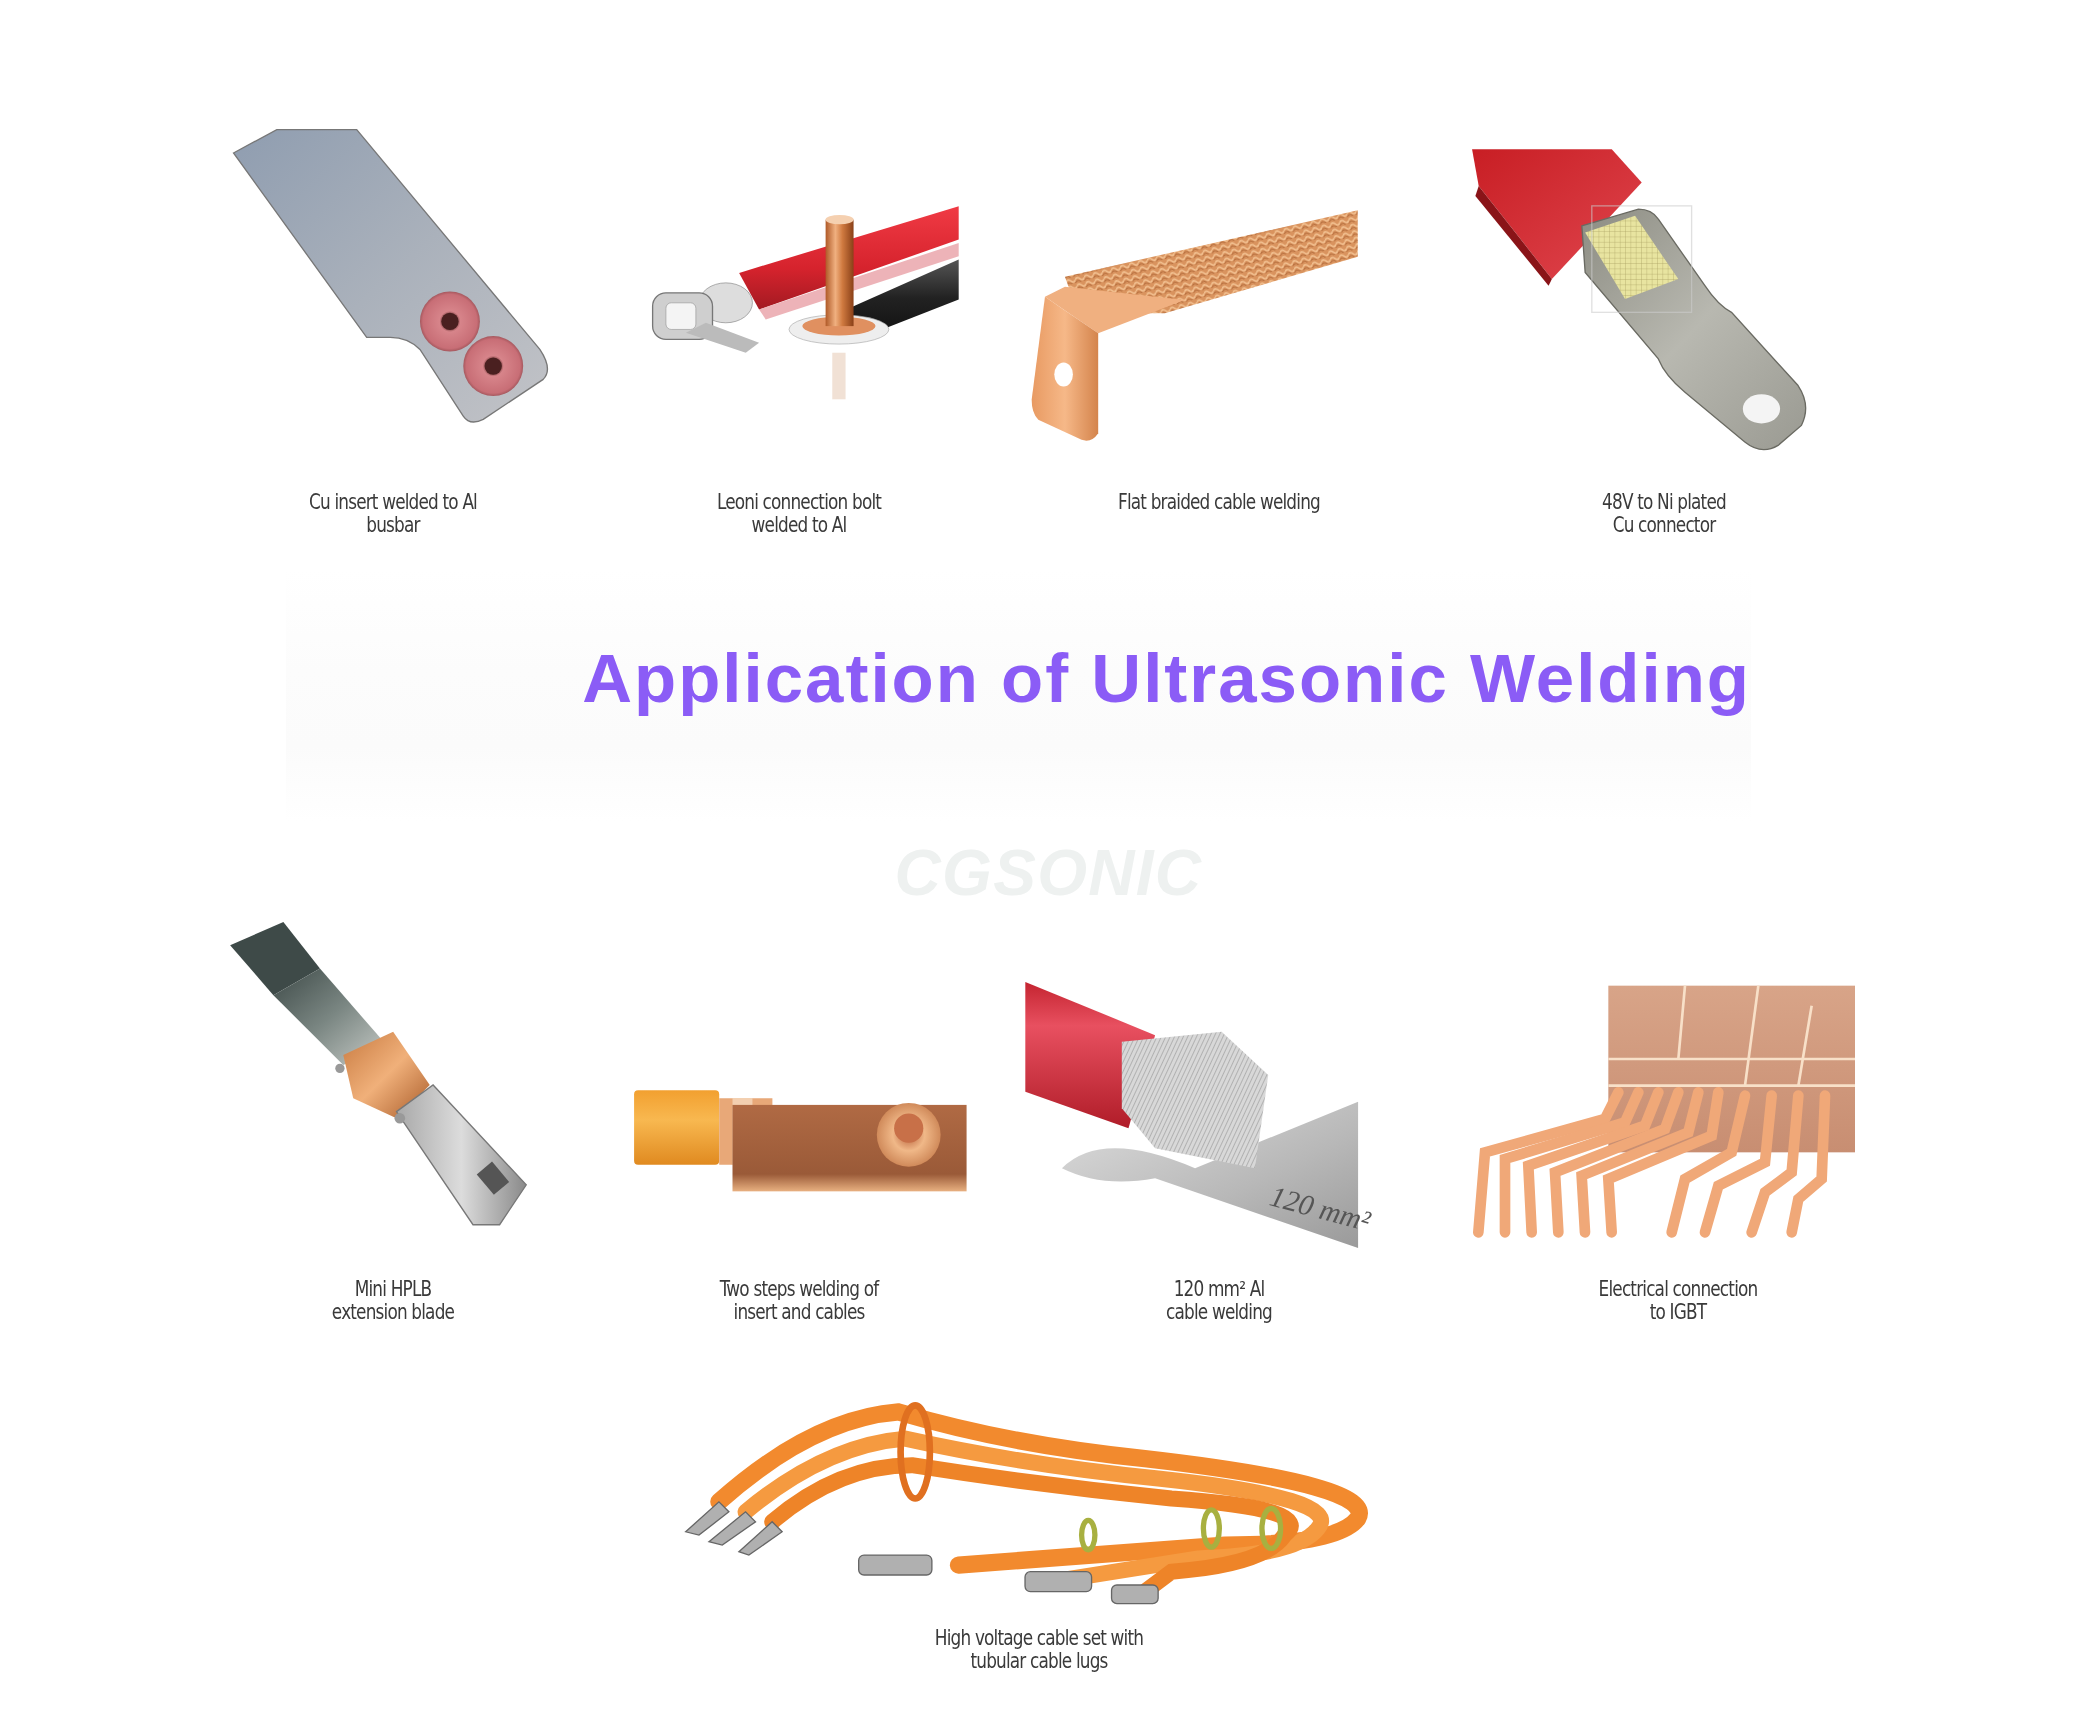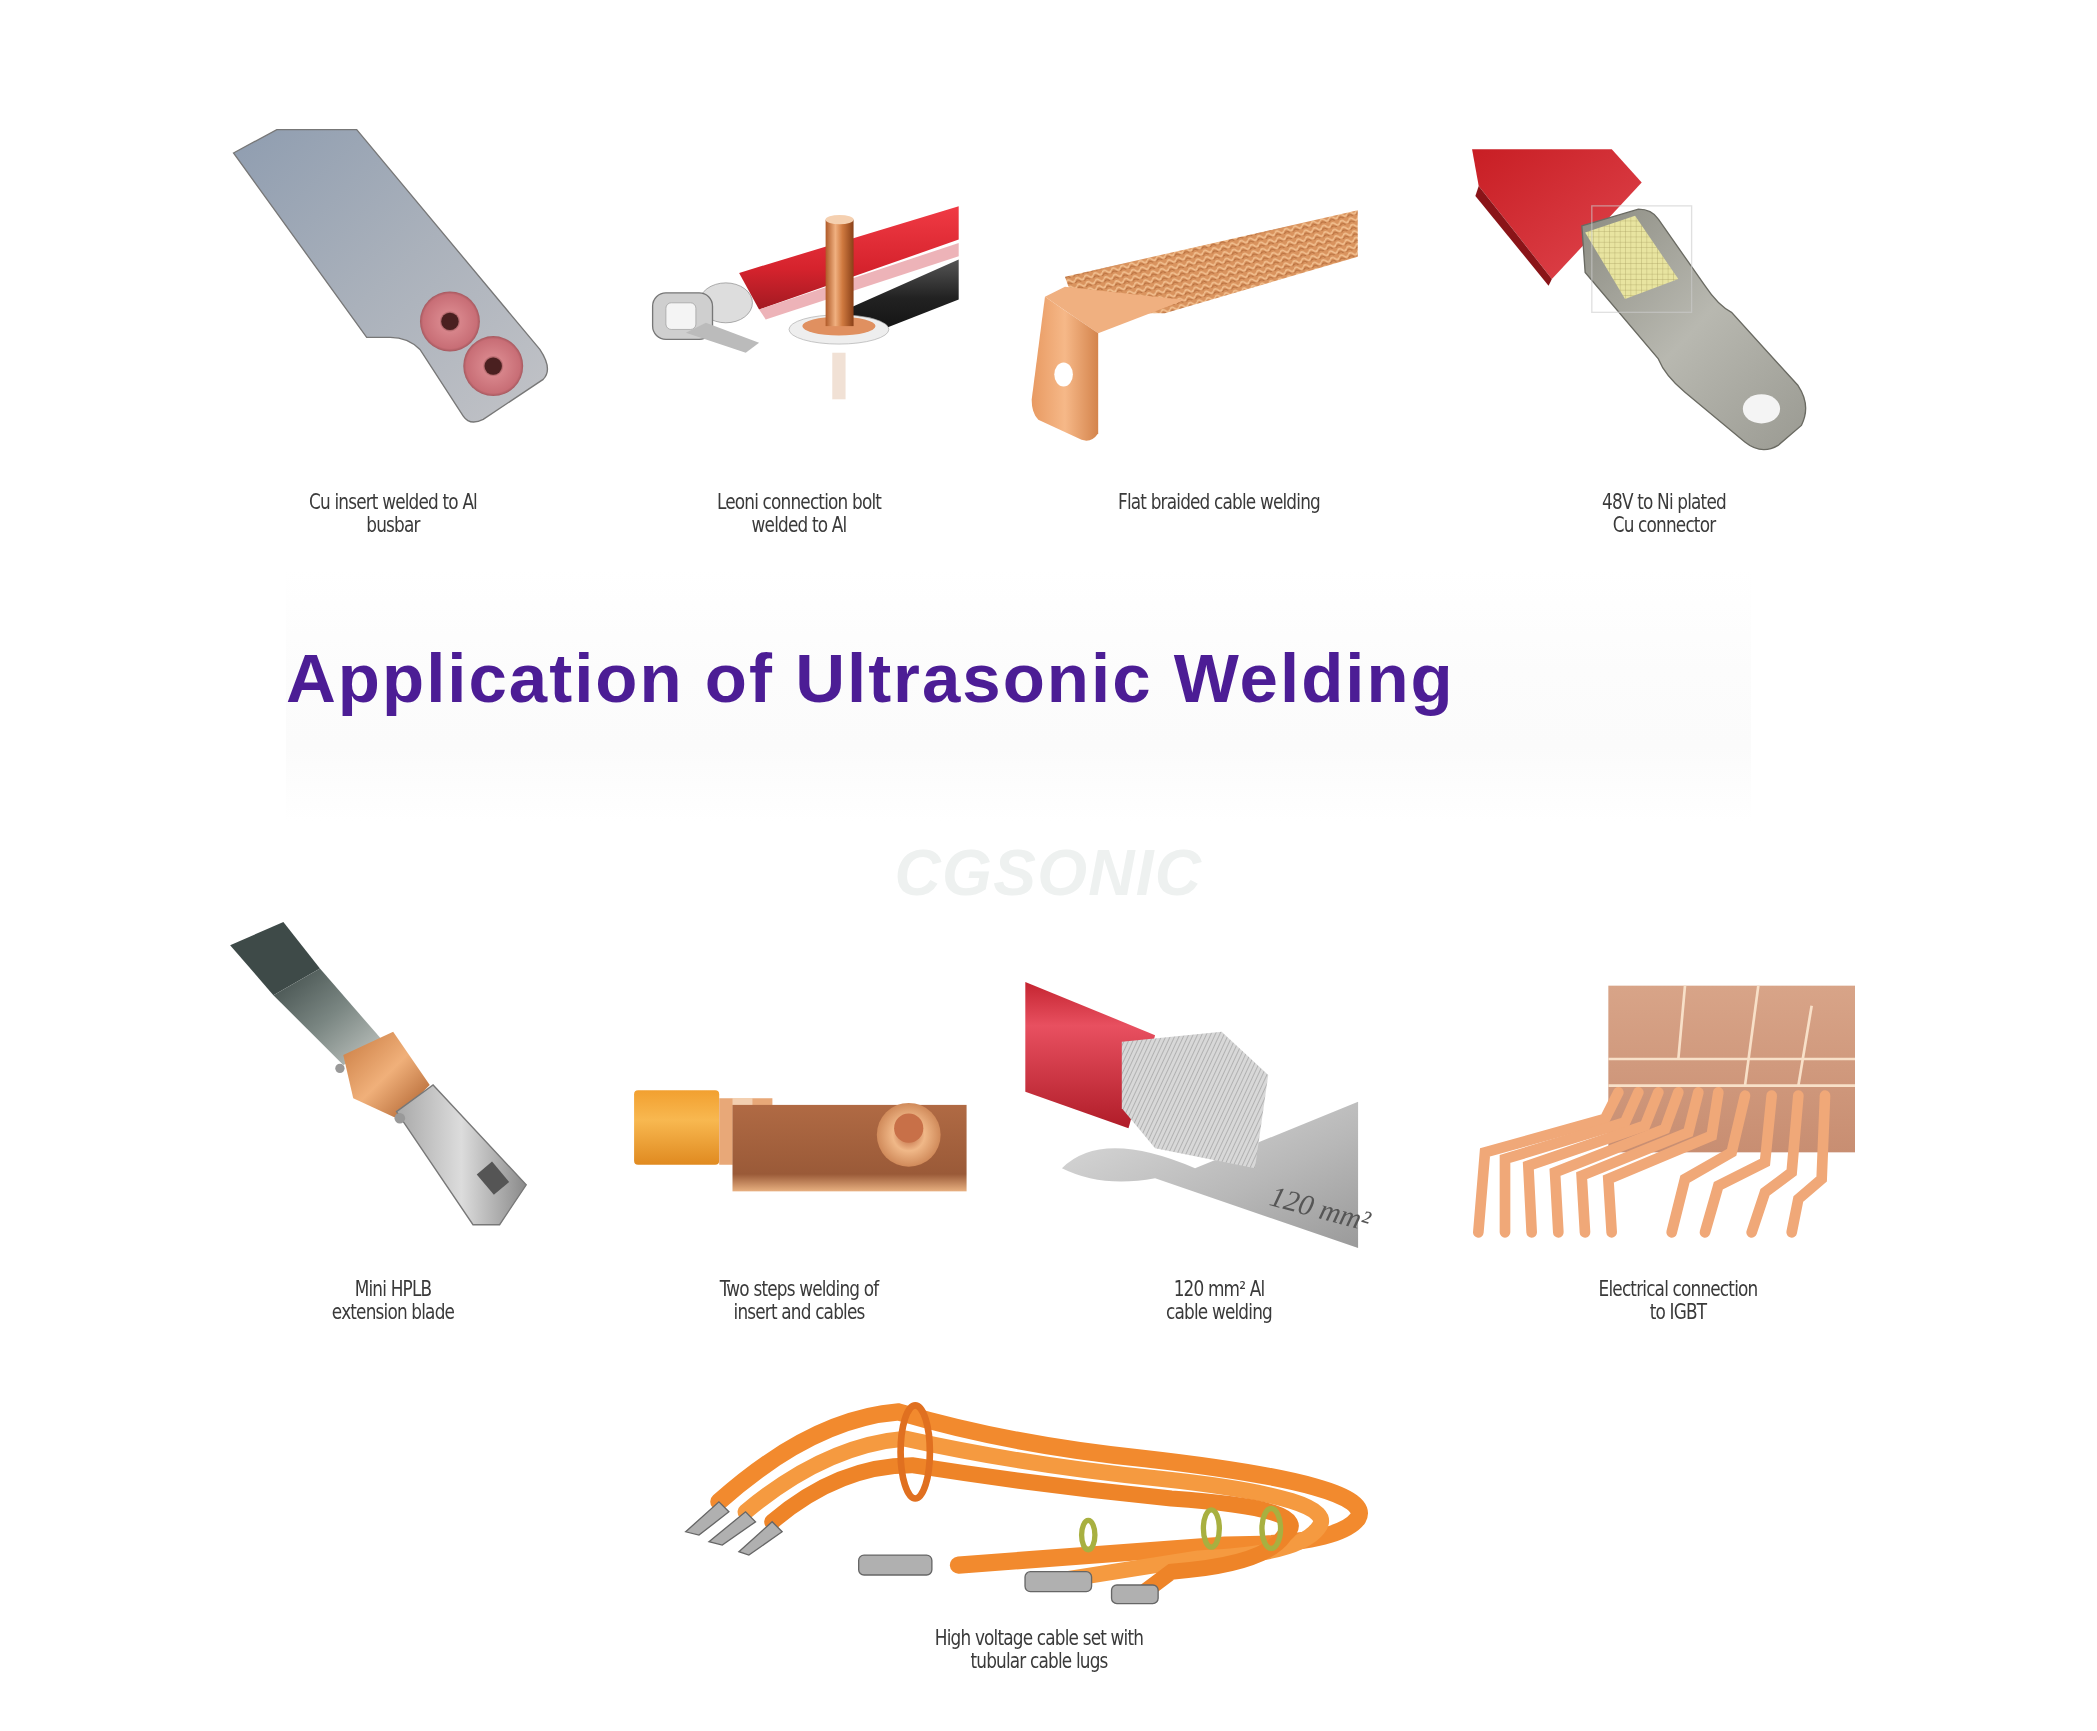--- a/index.html
+++ b/index.html
@@ -10,23 +10,23 @@
     position:absolute; text-align:center; color:#3a3a3a;
     font-family:"DejaVu Sans", sans-serif; font-size:20.6px; line-height:22.6px;
     letter-spacing:-1px; transform:scaleX(0.82); transform-origin:center top;
     white-space:pre-line; filter:blur(0.4px);
   }
   .title-band {
     position:absolute; left:286px; top:569px; width:1465px; height:253px;
     background:linear-gradient(180deg,#ffffff 0%,#fcfcfc 40%,#fbfbfb 70%,#ffffff 100%);
   }
   .title {
-    position:absolute; left:286px; top:639px; width:1465px; text-align:left;
+    position:absolute; left:286px; top:639px; width:1465px; text-align:right;
     font-family:"Liberation Sans", sans-serif; font-weight:bold; font-size:69px;
-    color:#4c1d95; letter-spacing:2px; line-height:80px;
+    color:#8b5cf6; letter-spacing:2px; line-height:80px;
   }
   .watermark {
     position:absolute; left:832px; top:840px; width:433px; text-align:center;
     font-family:"Liberation Sans", sans-serif; font-weight:bold; font-style:italic;
     font-size:64px; color:#eef1f0; letter-spacing:1.3px; line-height:67px;
   }
 </style>
 </head>
 <body>
 

